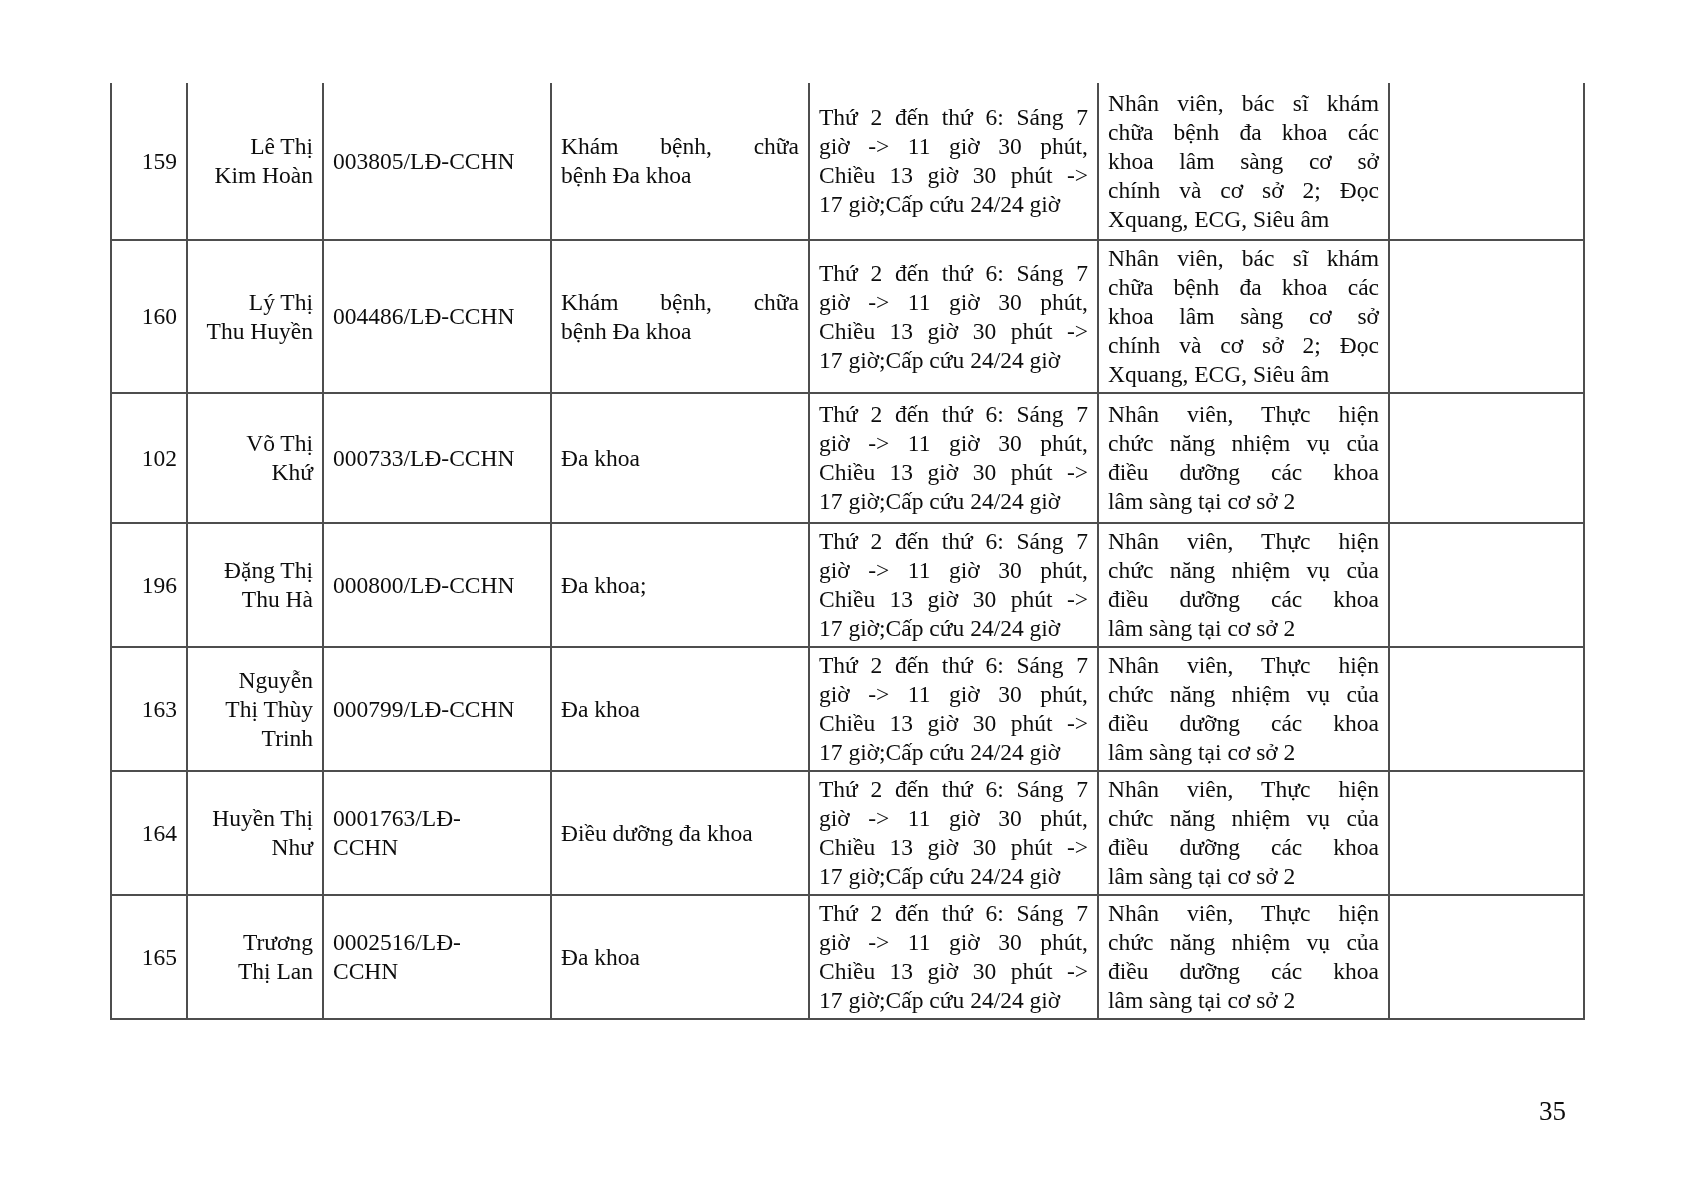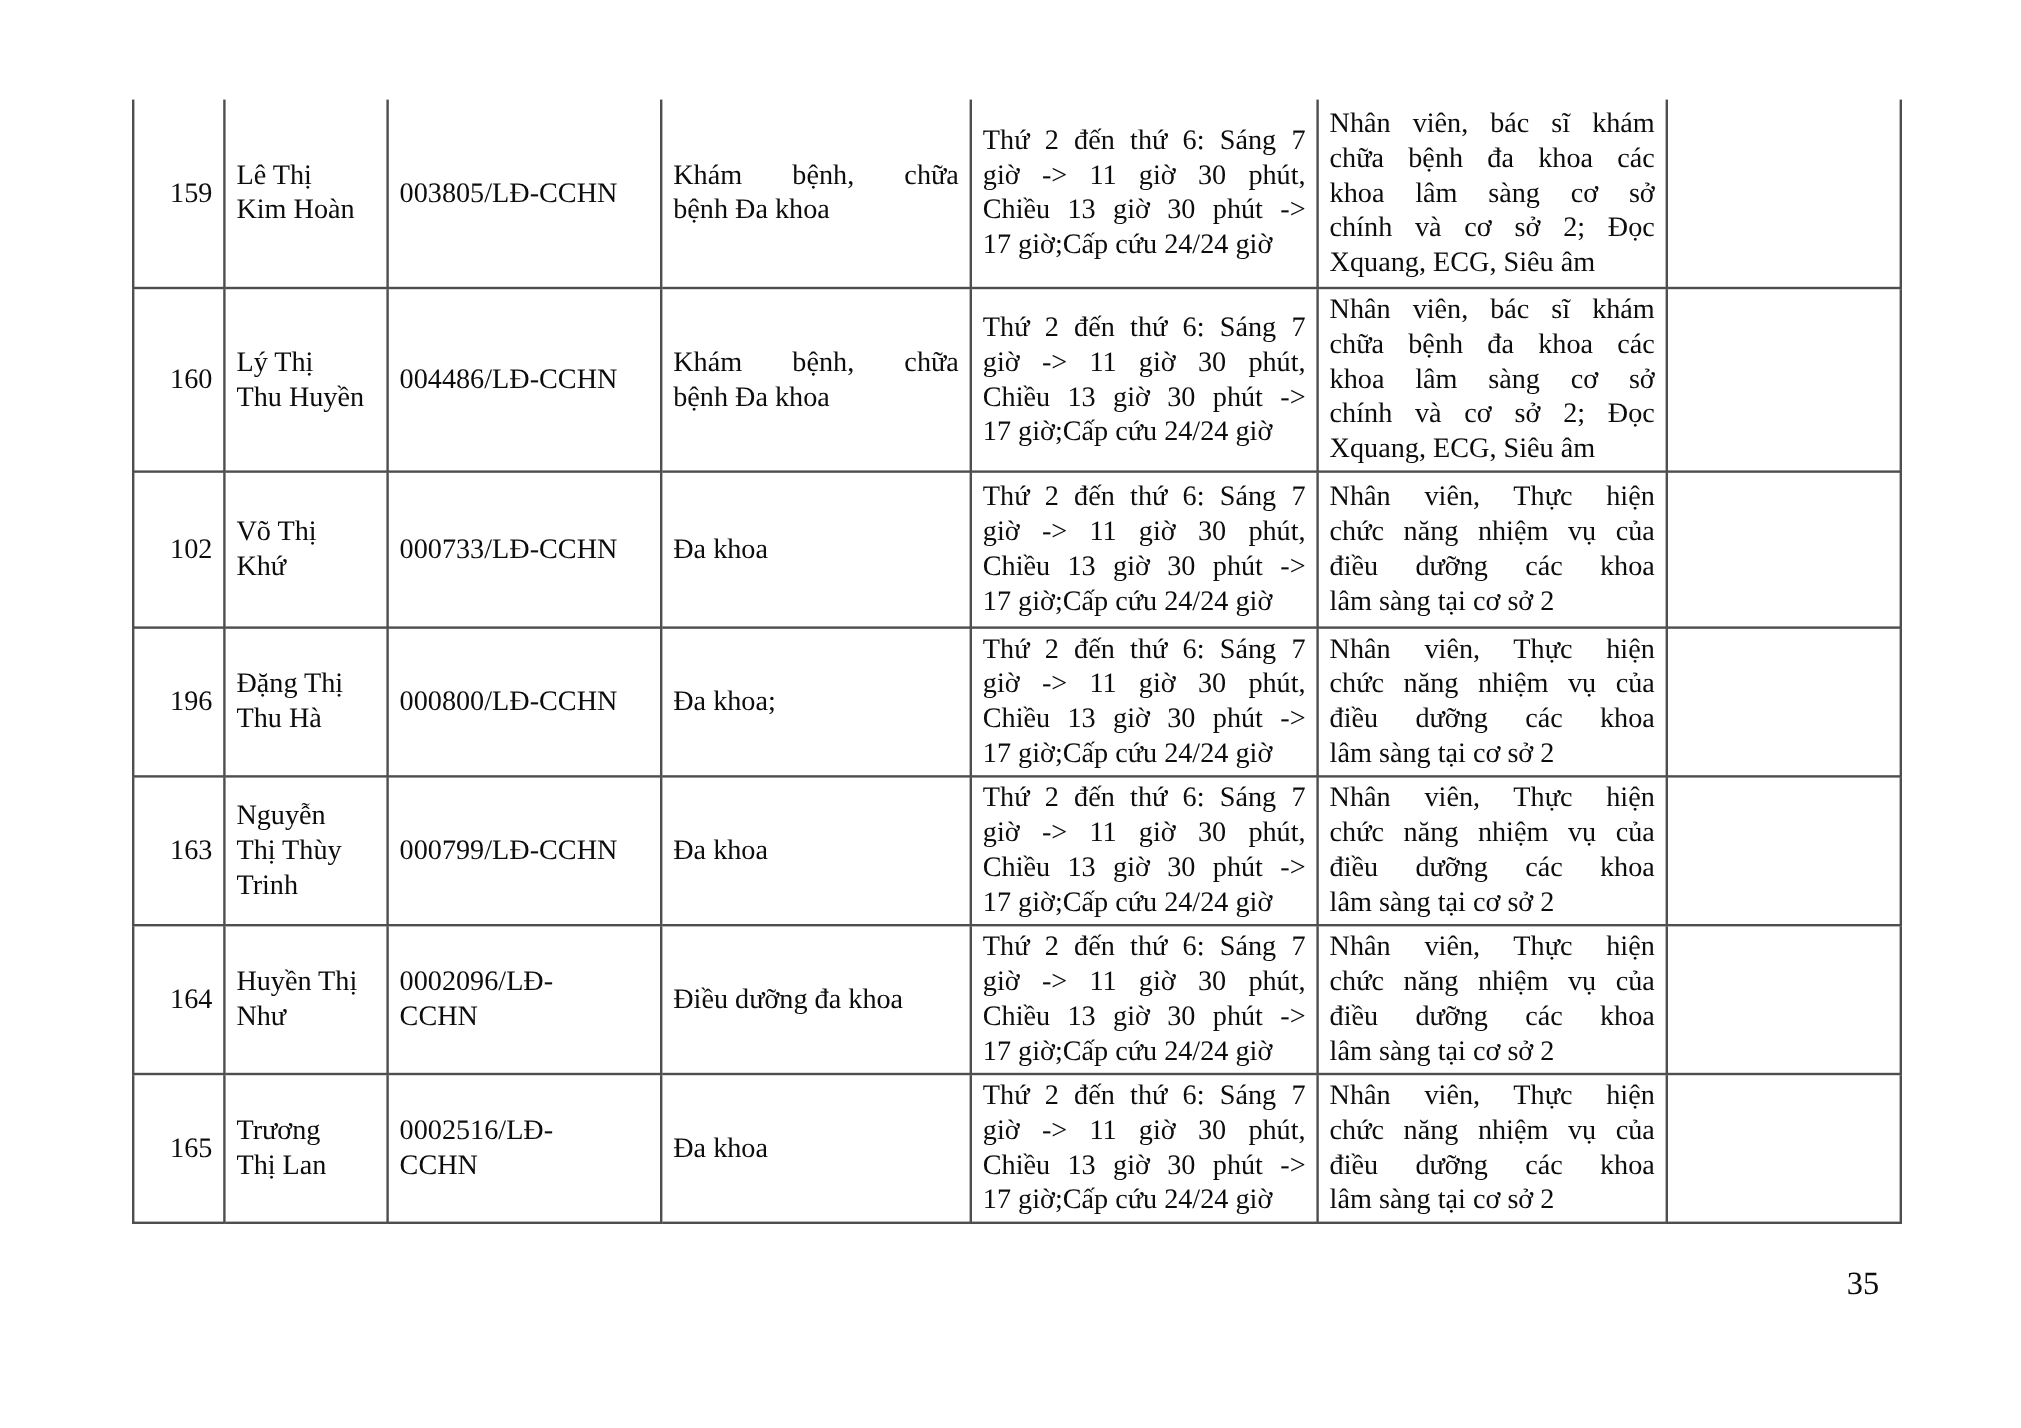--- a/index.html
+++ b/index.html
@@ -33,30 +33,30 @@
 
   tr.r0 td { height: 157px; }
   tr.r1 td { height: 145px; }
   tr.r2 td { height: 130px; }
   tr.r3 td { height: 117px; }
   tr.r4 td { height: 121px; }
   tr.r5 td { height: 116px; }
   tr.r6 td { height: 121px; }
 
   td.c-stt  { text-align: right; }
-  td.c-name { white-space: pre-line; padding-left: 13px; }
+  td.c-name { white-space: pre-line; padding-left: 13px; text-align: right; }
   td.c-lic  { white-space: pre-line; padding-left: 11px; }
 
   
   .jline { text-align: justify; text-align-last: justify; }
   .jline.jlast { text-align-last: left; }
 
   .pagenum {
     position: absolute;
-    top: 1052px;
+    top: 1094px;
     right: 118px;
     font-size: 27px;
     line-height: 34px;
     color: #0d0d0d;
   }
 </style>
 </head>
 <body>
 
 <table class="doc-table">
@@ -182,21 +182,21 @@
           <div class="jline">chức năng nhiệm vụ của</div>
           <div class="jline">điều dưỡng các khoa</div>
           <div class="jline jlast">lâm sàng tại cơ sở 2</div>
         </td>
       <td class="c-note"></td>
     </tr>
     <tr class="r5">
       <td class="c-stt">164</td>
       <td class="c-name">Huyền Thị
 Như</td>
-      <td class="c-lic">0002096/LĐ-
+      <td class="c-lic">0001763/LĐ-
 CCHN</td>
       <td class="c-spec">
           <div class="jline jlast">Điều dưỡng đa khoa</div>
         </td>
       <td class="c-sched">
           <div class="jline">Thứ 2 đến thứ 6: Sáng 7</div>
           <div class="jline">giờ -&gt; 11 giờ 30 phút,</div>
           <div class="jline">Chiều 13 giờ 30 phút -&gt;</div>
           <div class="jline jlast">17 giờ;Cấp cứu 24/24 giờ</div>
         </td>

